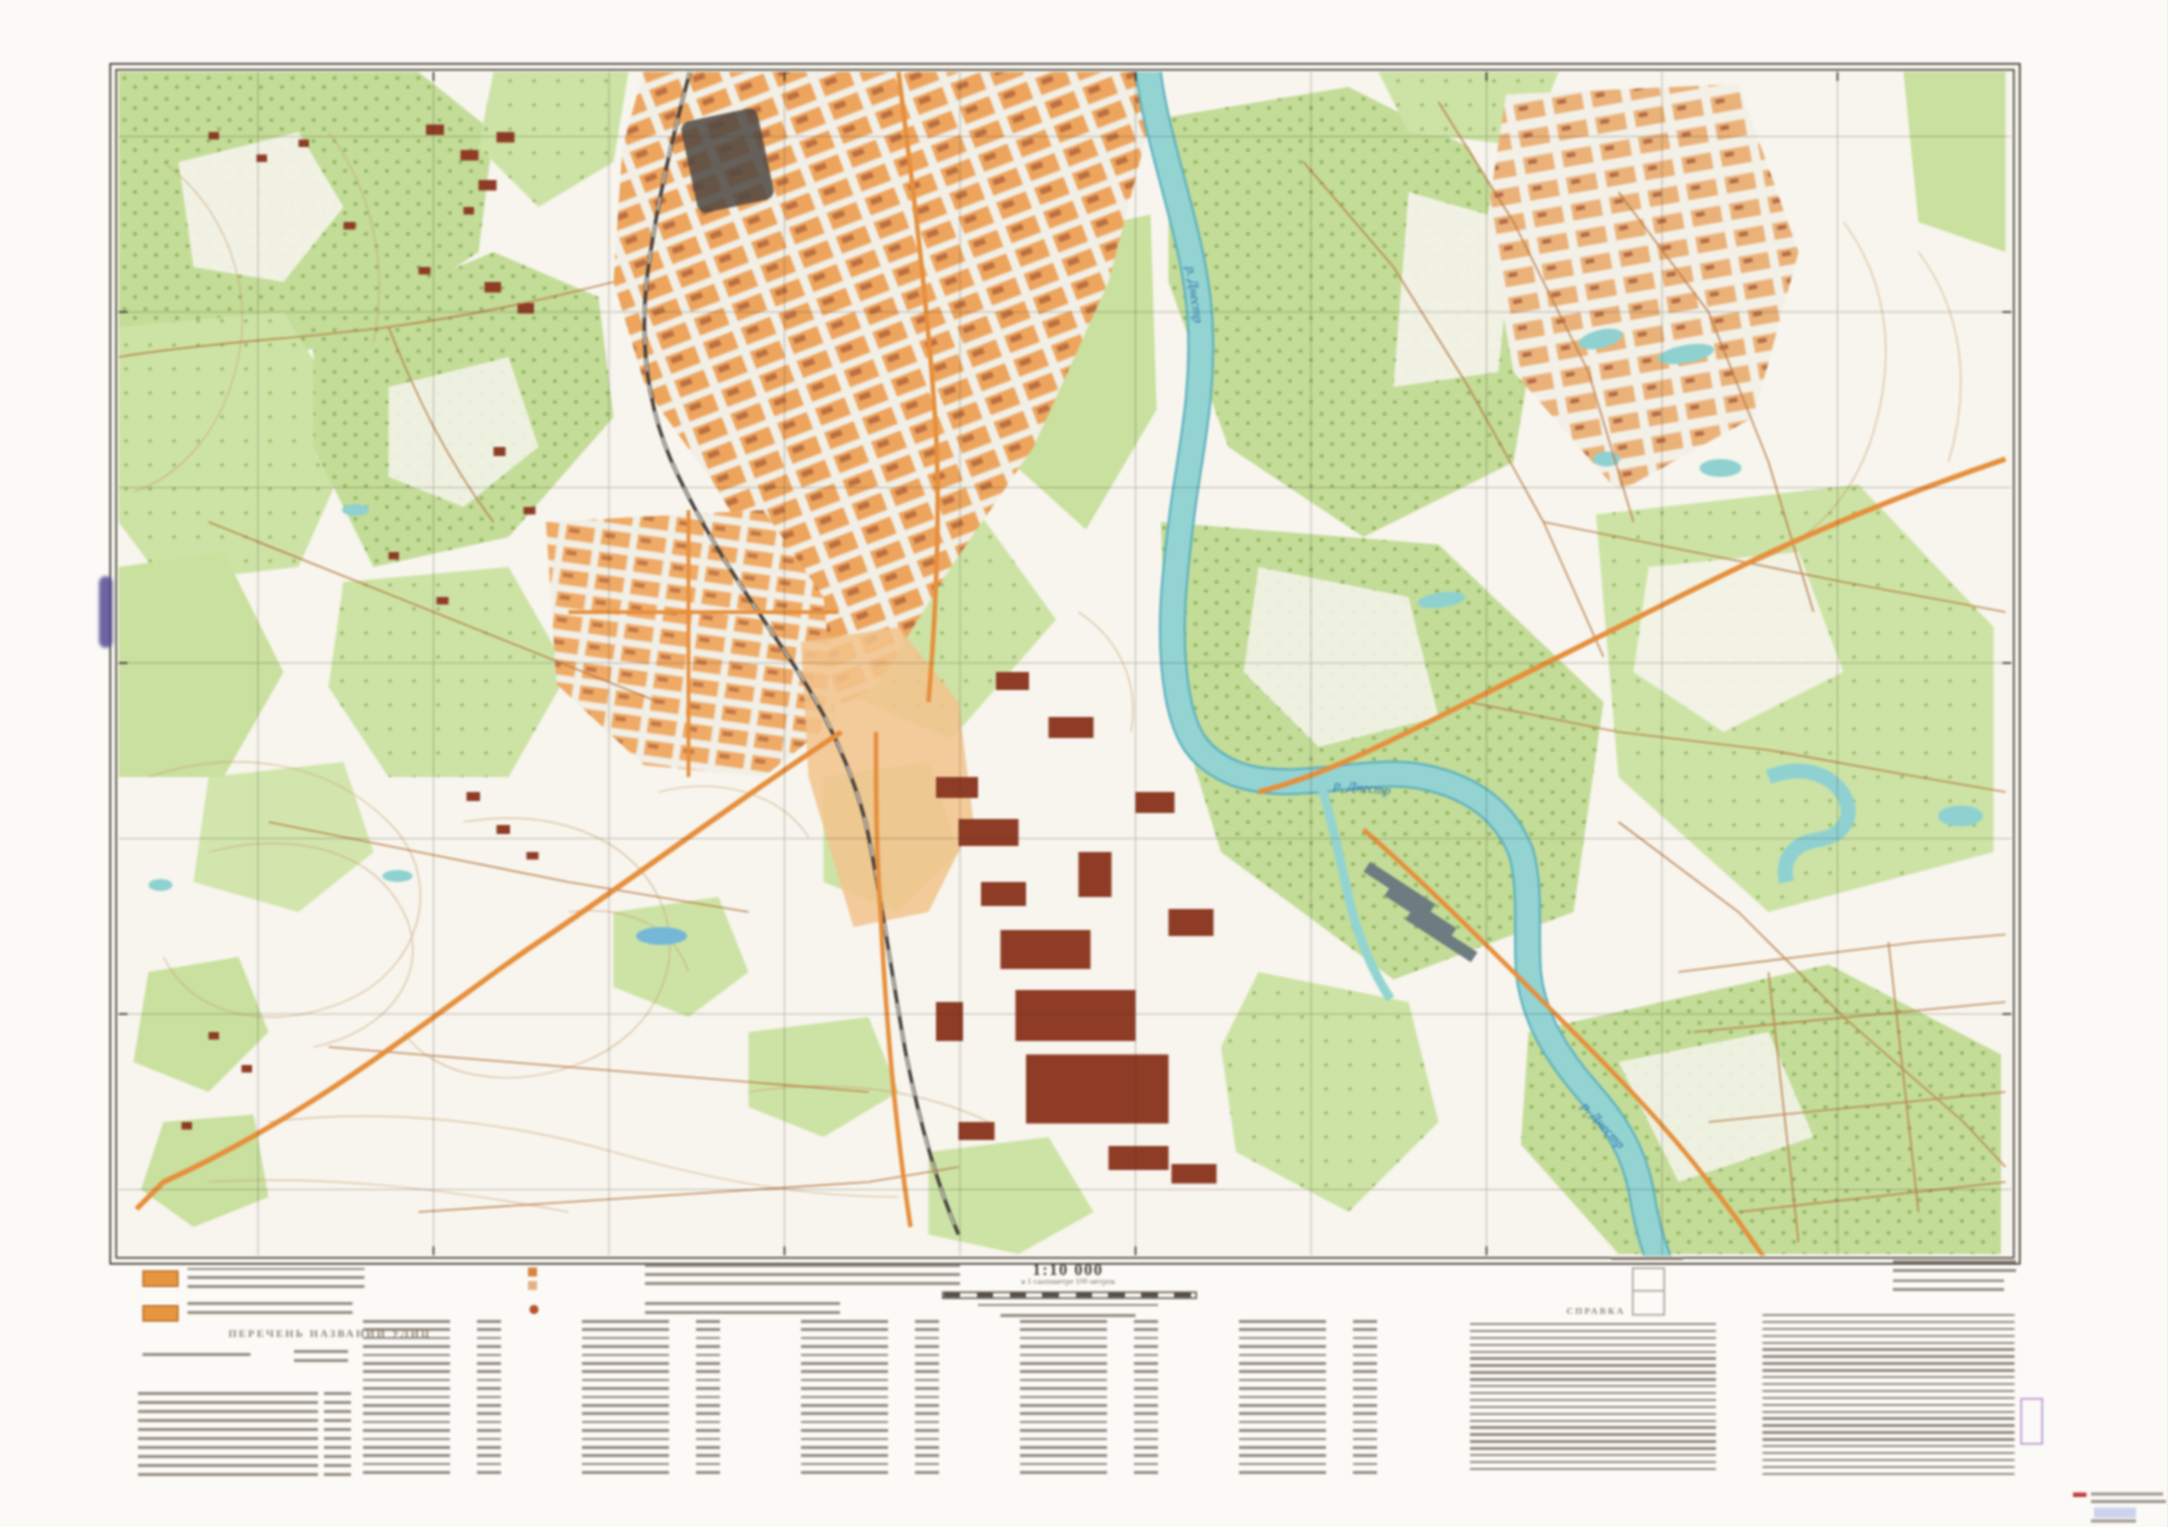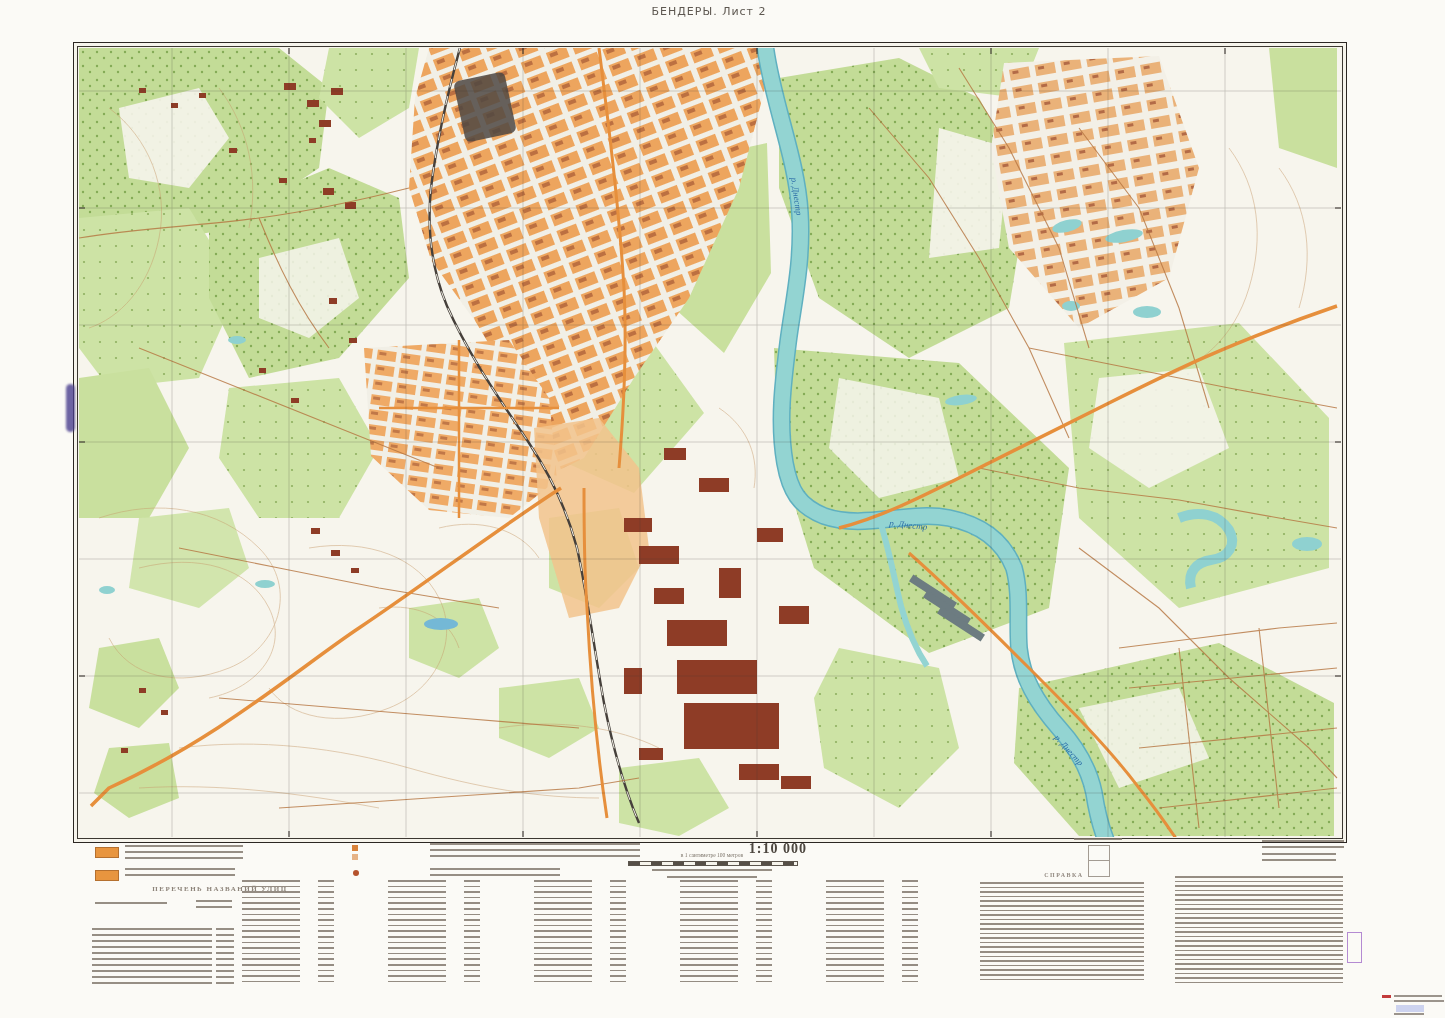--- a/index.html
+++ b/index.html
@@ -15,22 +15,22 @@
   
   .tl{position:absolute;background:repeating-linear-gradient(to bottom,
        rgba(125,115,104,.8) 0 1.8px, transparent 1.8px 6px);}
   .tl.dense{background:repeating-linear-gradient(to bottom,
        rgba(130,120,110,.85) 0 1.7px, transparent 1.7px 5.6px);}
   .para{position:absolute;background:repeating-linear-gradient(to bottom,
        rgba(138,128,118,.9) 0 1.6px, transparent 1.6px 4.6px);}
   .legend-swatch{position:absolute;width:22px;height:9px;background:#e8953f;border:1px solid #b5702f;}
   .legend-sym-sq{position:absolute;width:6px;height:6px;background:#d9823a;}
   .legend-sym-dot{position:absolute;width:6px;height:6px;border-radius:50%;background:#b5522c;}
-  .scale-label{position:absolute;left:617px;top:841px;width:190px;text-align:right;
-               font-weight:bold;font-size:14px;color:#4c463f;letter-spacing:1px;}
+  .scale-label{position:absolute;left:617px;top:841px;width:190px;text-align:center;
+               font-weight:bold;font-size:11px;color:#4c463f;letter-spacing:1px;}
   .scale-caption{position:absolute;left:617px;top:852px;width:190px;text-align:center;
                font-size:5.5px;color:#7c746a;}
   .scalebar{position:absolute;left:628px;top:861px;width:168px;height:3px;border:1px solid #5c554d;
             background:repeating-linear-gradient(to right,#564f47 0 11px,#f6f4ec 11px 22px);}
   .index-title{position:absolute;left:90px;top:885px;width:260px;text-align:center;font-weight:bold;
                font-size:7px;color:#8d847a;letter-spacing:1.5px;}
   .ref-title{position:absolute;left:1000px;top:872px;width:128px;text-align:center;font-weight:bold;
                font-size:6px;color:#928980;letter-spacing:1.5px;}
   .sheet-diagram{position:absolute;left:1088px;top:845px;width:20px;height:30px;
                  border:1px solid #a39b92;}
@@ -41,21 +41,20 @@
   .wm-line{position:absolute;height:2px;background:#9b948c;}
   .wm-red{position:absolute;height:3px;background:#c23b3b;}
   .wm-lav{position:absolute;width:28px;height:7px;background:#cdd3ef;}
 </style>
 </head>
 <body>
 
 <div class="page">
  <div class="scan">
 
-  <div class="map-title">БЕНДЕРЫ. Лист 2</div>
 
   <div class="map-frame">
    <svg class="map-canvas" viewBox="0 0 1262 789">
 
     <rect x="0" y="0" width="1262" height="789" fill="#f7f5ed"></rect>
 
     <defs>
       <pattern id="orch" width="14" height="14" patternUnits="userSpaceOnUse">
         <rect width="14" height="14" fill="#c3dc97"></rect>
         <circle cx="4" cy="4" r="1.2" fill="#84ab55"></circle>

